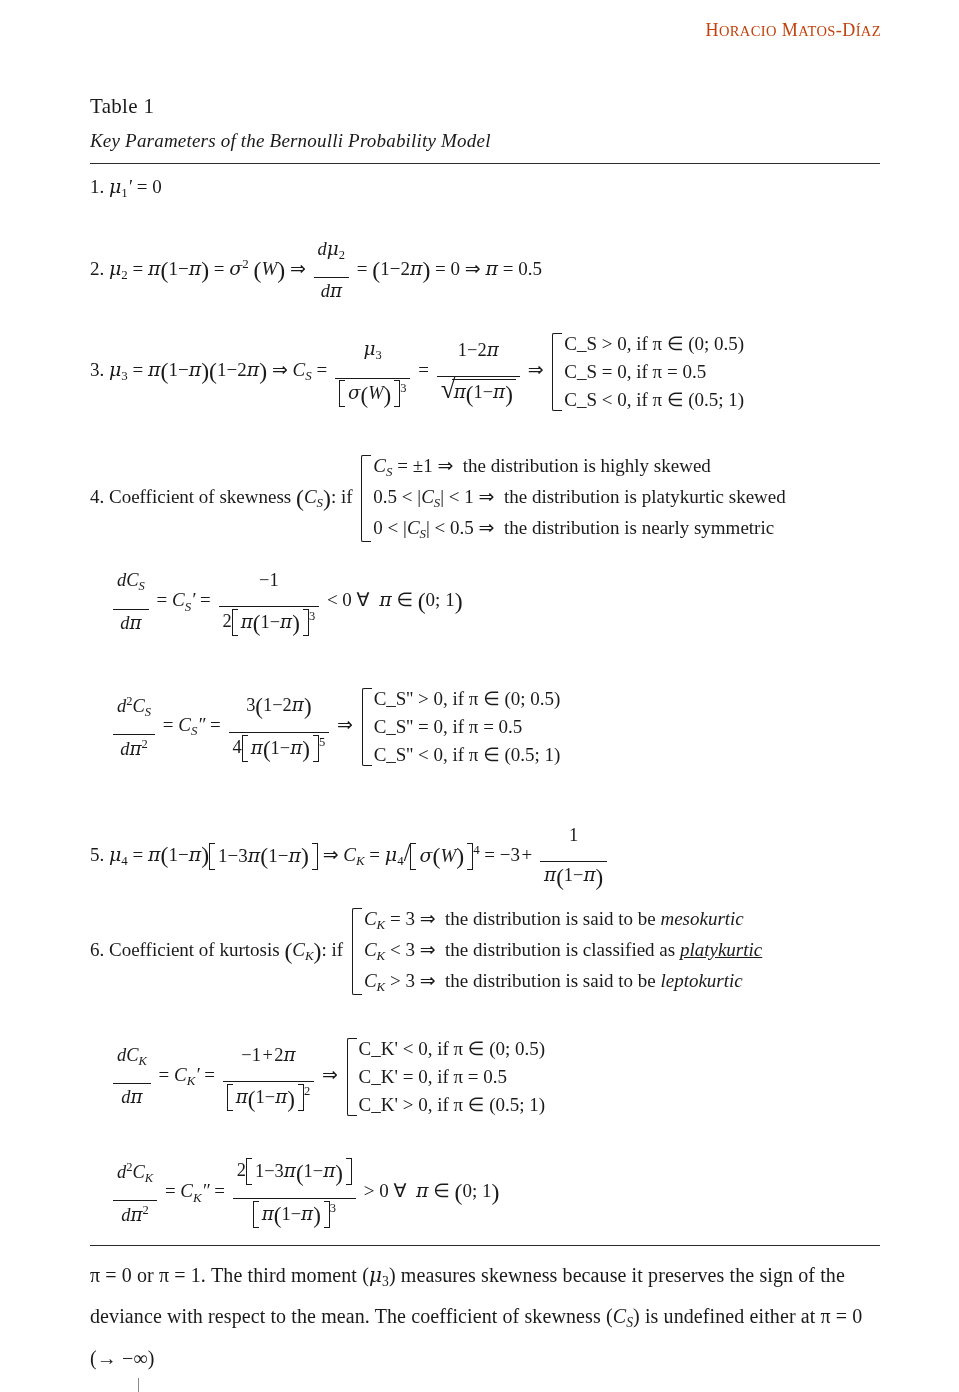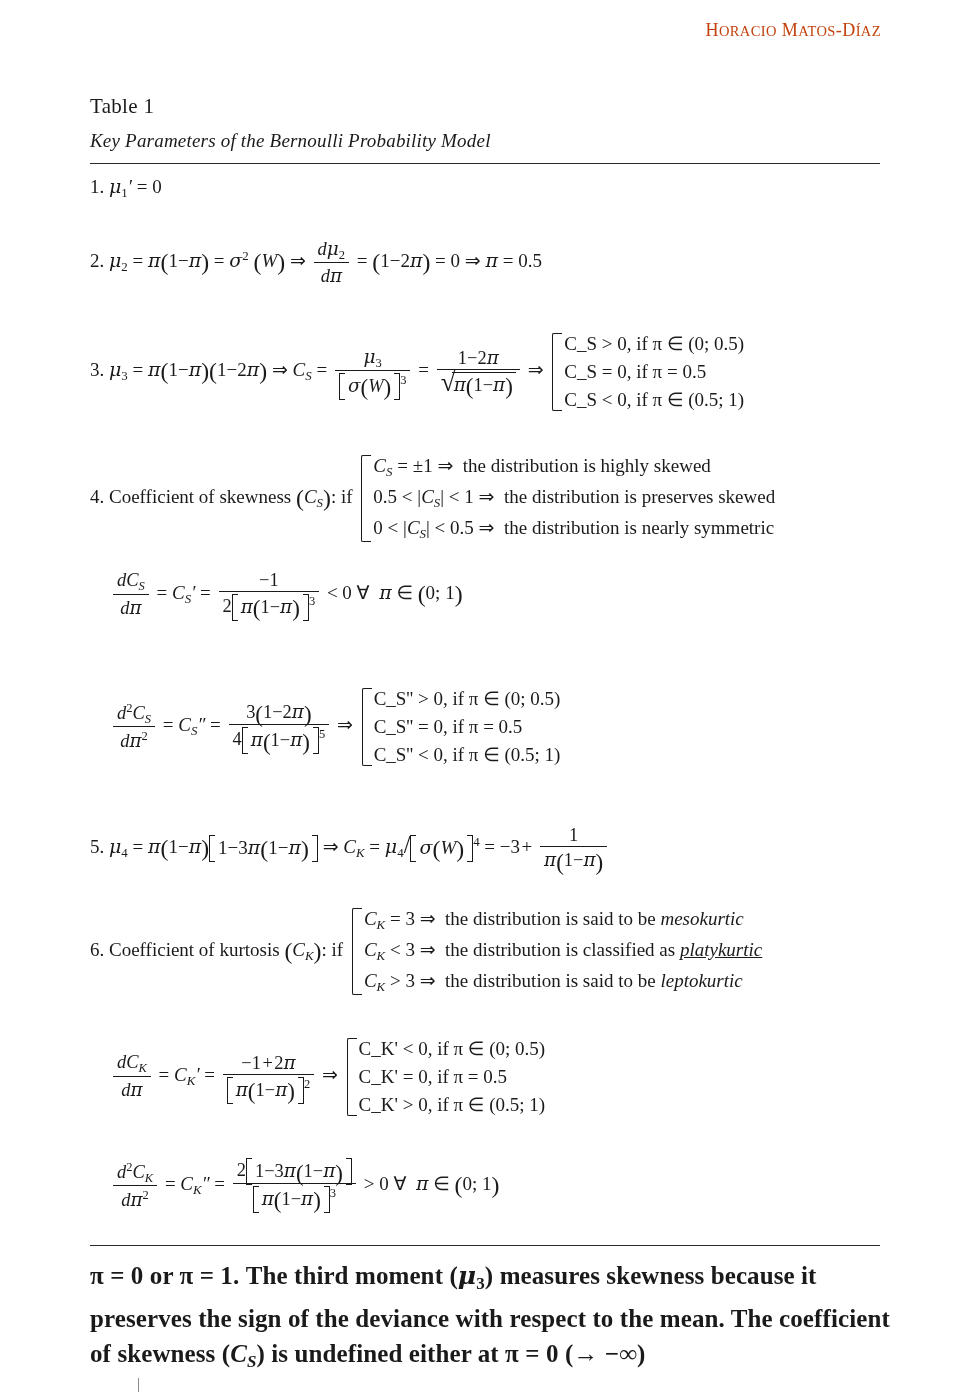--- a/index.html
+++ b/index.html
@@ -75,21 +75,21 @@
   
   .frac {
     display: inline-block;
     vertical-align: middle;
     text-align: center;
     font-size: 0.97em;
     margin: 0 3px;
   }
   .frac > .num {
     display: block;
-    padding: 0 4px 0 4px;
+    padding: 0 4px 15px 4px;
     border-bottom: 1.1px solid #1a1a1a;
   }
   .frac > .den {
     display: block;
     padding: 2px 4px 0 4px;
   }
   
   .sqrt {
     display: inline-block;
     vertical-align: middle;
@@ -157,24 +157,23 @@
     vertical-align: middle;
     font-size: 1.25em;
     line-height: 0.9;
   }
 
   .body-text {
     position: absolute;
     left: 90px;
     width: 800px;
     top: 1258px;
-    font-size: 25px;
+    font-size: 20px;
     line-height: 35px;
     letter-spacing: 0.1px;
-    font-weight: bold;
   }
   .footer-tick {
     position: absolute;
     left: 138px;
     top: 1378px;
     width: 1px;
     height: 14px;
     background: #8a8a8a;
   }
 </style>
@@ -212,21 +211,21 @@
       <span class="case-row">C_S &gt; 0, if π ∈ (0; 0.5)</span>
       <span class="case-row">C_S = 0, if π = 0.5</span>
       <span class="case-row">C_S &lt; 0, if π ∈ (0.5; 1)</span>
     </span>
   </div>
 
   <div class="math" style="top:452px; left:90px;">
     <span style="display:inline-block; vertical-align:middle;">4. Coefficient of skewness&nbsp;<span class="paren-tall">(</span><i class="v">C</i><sub class="s">S</sub><span class="paren-tall">)</span>: if</span>
     <span class="cases">
       <span class="case-row"><i class="v">C</i><sub class="s">S</sub> = ±1 ⇒&nbsp;&nbsp;<span>the distribution is highly skewed</span></span>
-      <span class="case-row">0.5 &lt; |<i class="v">C</i><sub class="s">S</sub>| &lt; 1 ⇒&nbsp;&nbsp;<span>the distribution is preserves skewed</span></span>
+      <span class="case-row">0.5 &lt; |<i class="v">C</i><sub class="s">S</sub>| &lt; 1 ⇒&nbsp;&nbsp;<span>the distribution is platykurtic skewed</span></span>
       <span class="case-row">0 &lt; |<i class="v">C</i><sub class="s">S</sub>| &lt; 0.5 ⇒&nbsp;&nbsp;<span>the distribution is nearly symmetric</span></span>
     </span>
   </div>
 
   <div class="math" style="top:570px; left:110px;">
     <span class="frac"><span class="num"><i class="v">dC</i><sub class="s">S</sub></span><span class="den"><i class="v">d</i><span class="gk">π</span></span></span>
     = <i class="v">C</i><sub class="s">S</sub><span style="font-style:italic;">′</span> =
     <span class="frac"><span class="num">−1</span><span class="den">2<span class="sqb"><span class="gk">π</span><span class="paren-tall">(</span>1−<span class="gk">π</span><span class="paren-tall">)</span></span><sup class="p">3</sup></span></span>
     &lt; 0 ∀ &nbsp;<span class="gk">π</span> ∈ <span class="paren-tall">(</span>0; 1<span class="paren-tall">)</span>
   </div>

